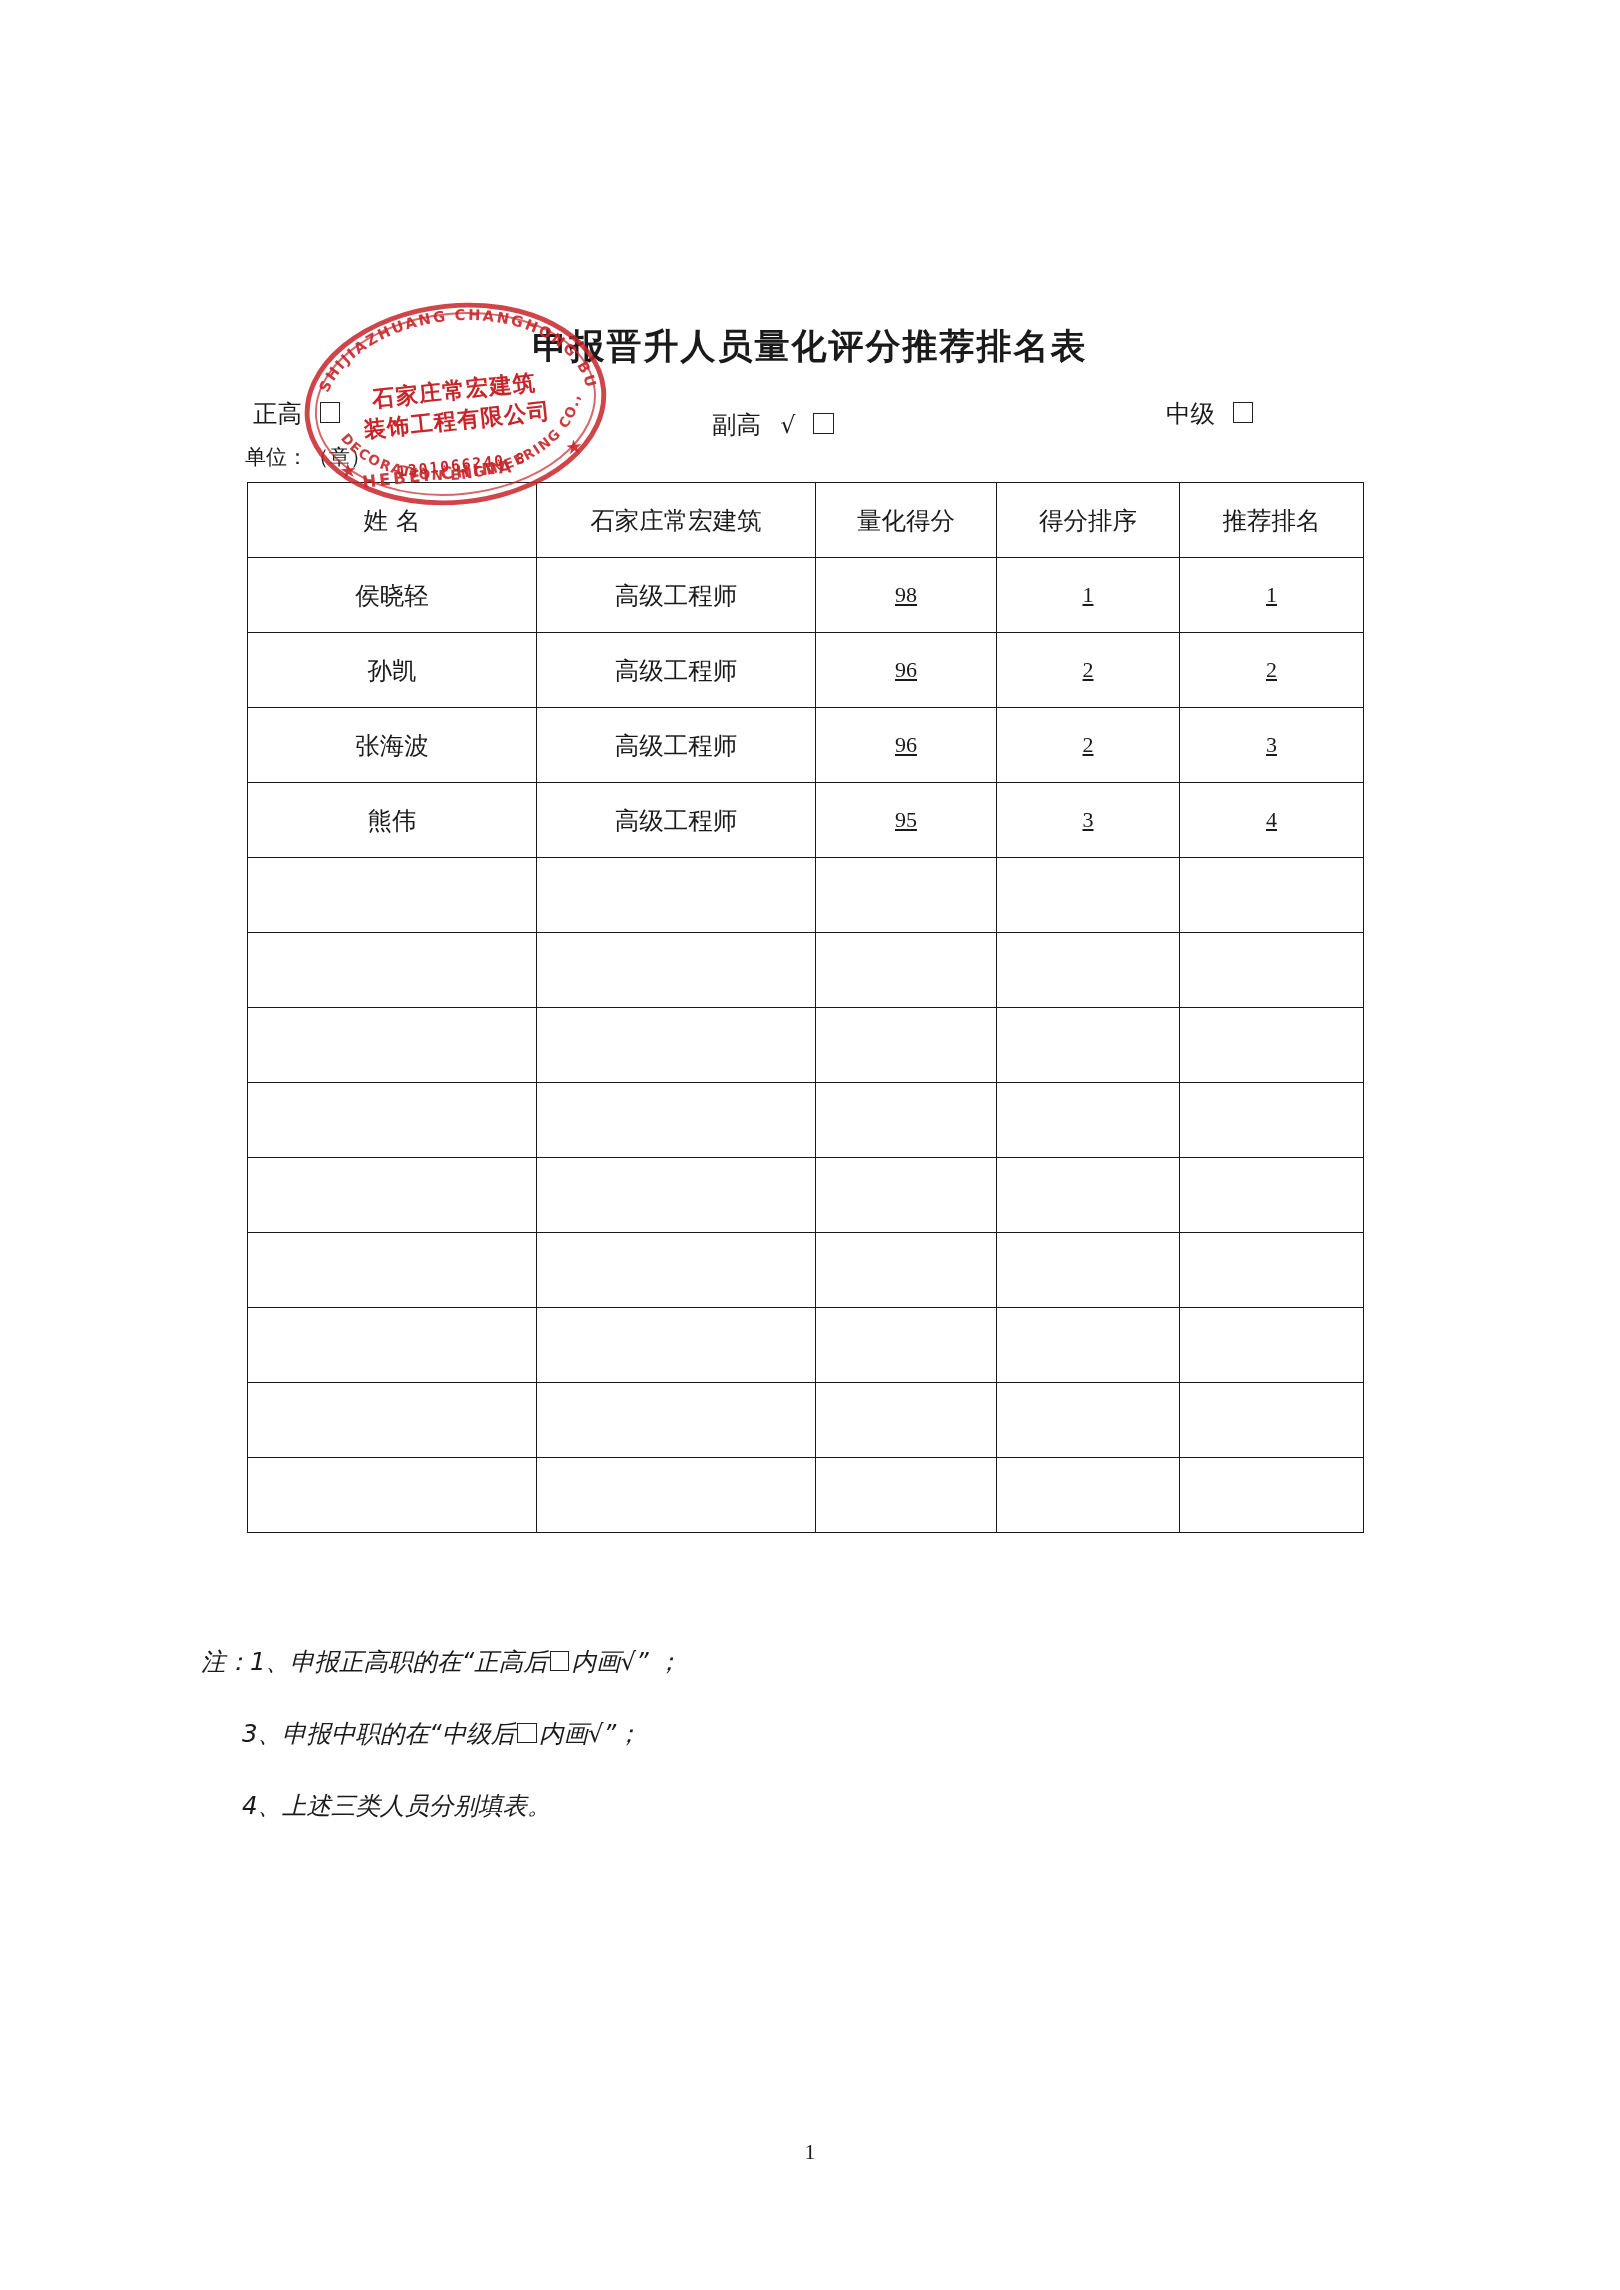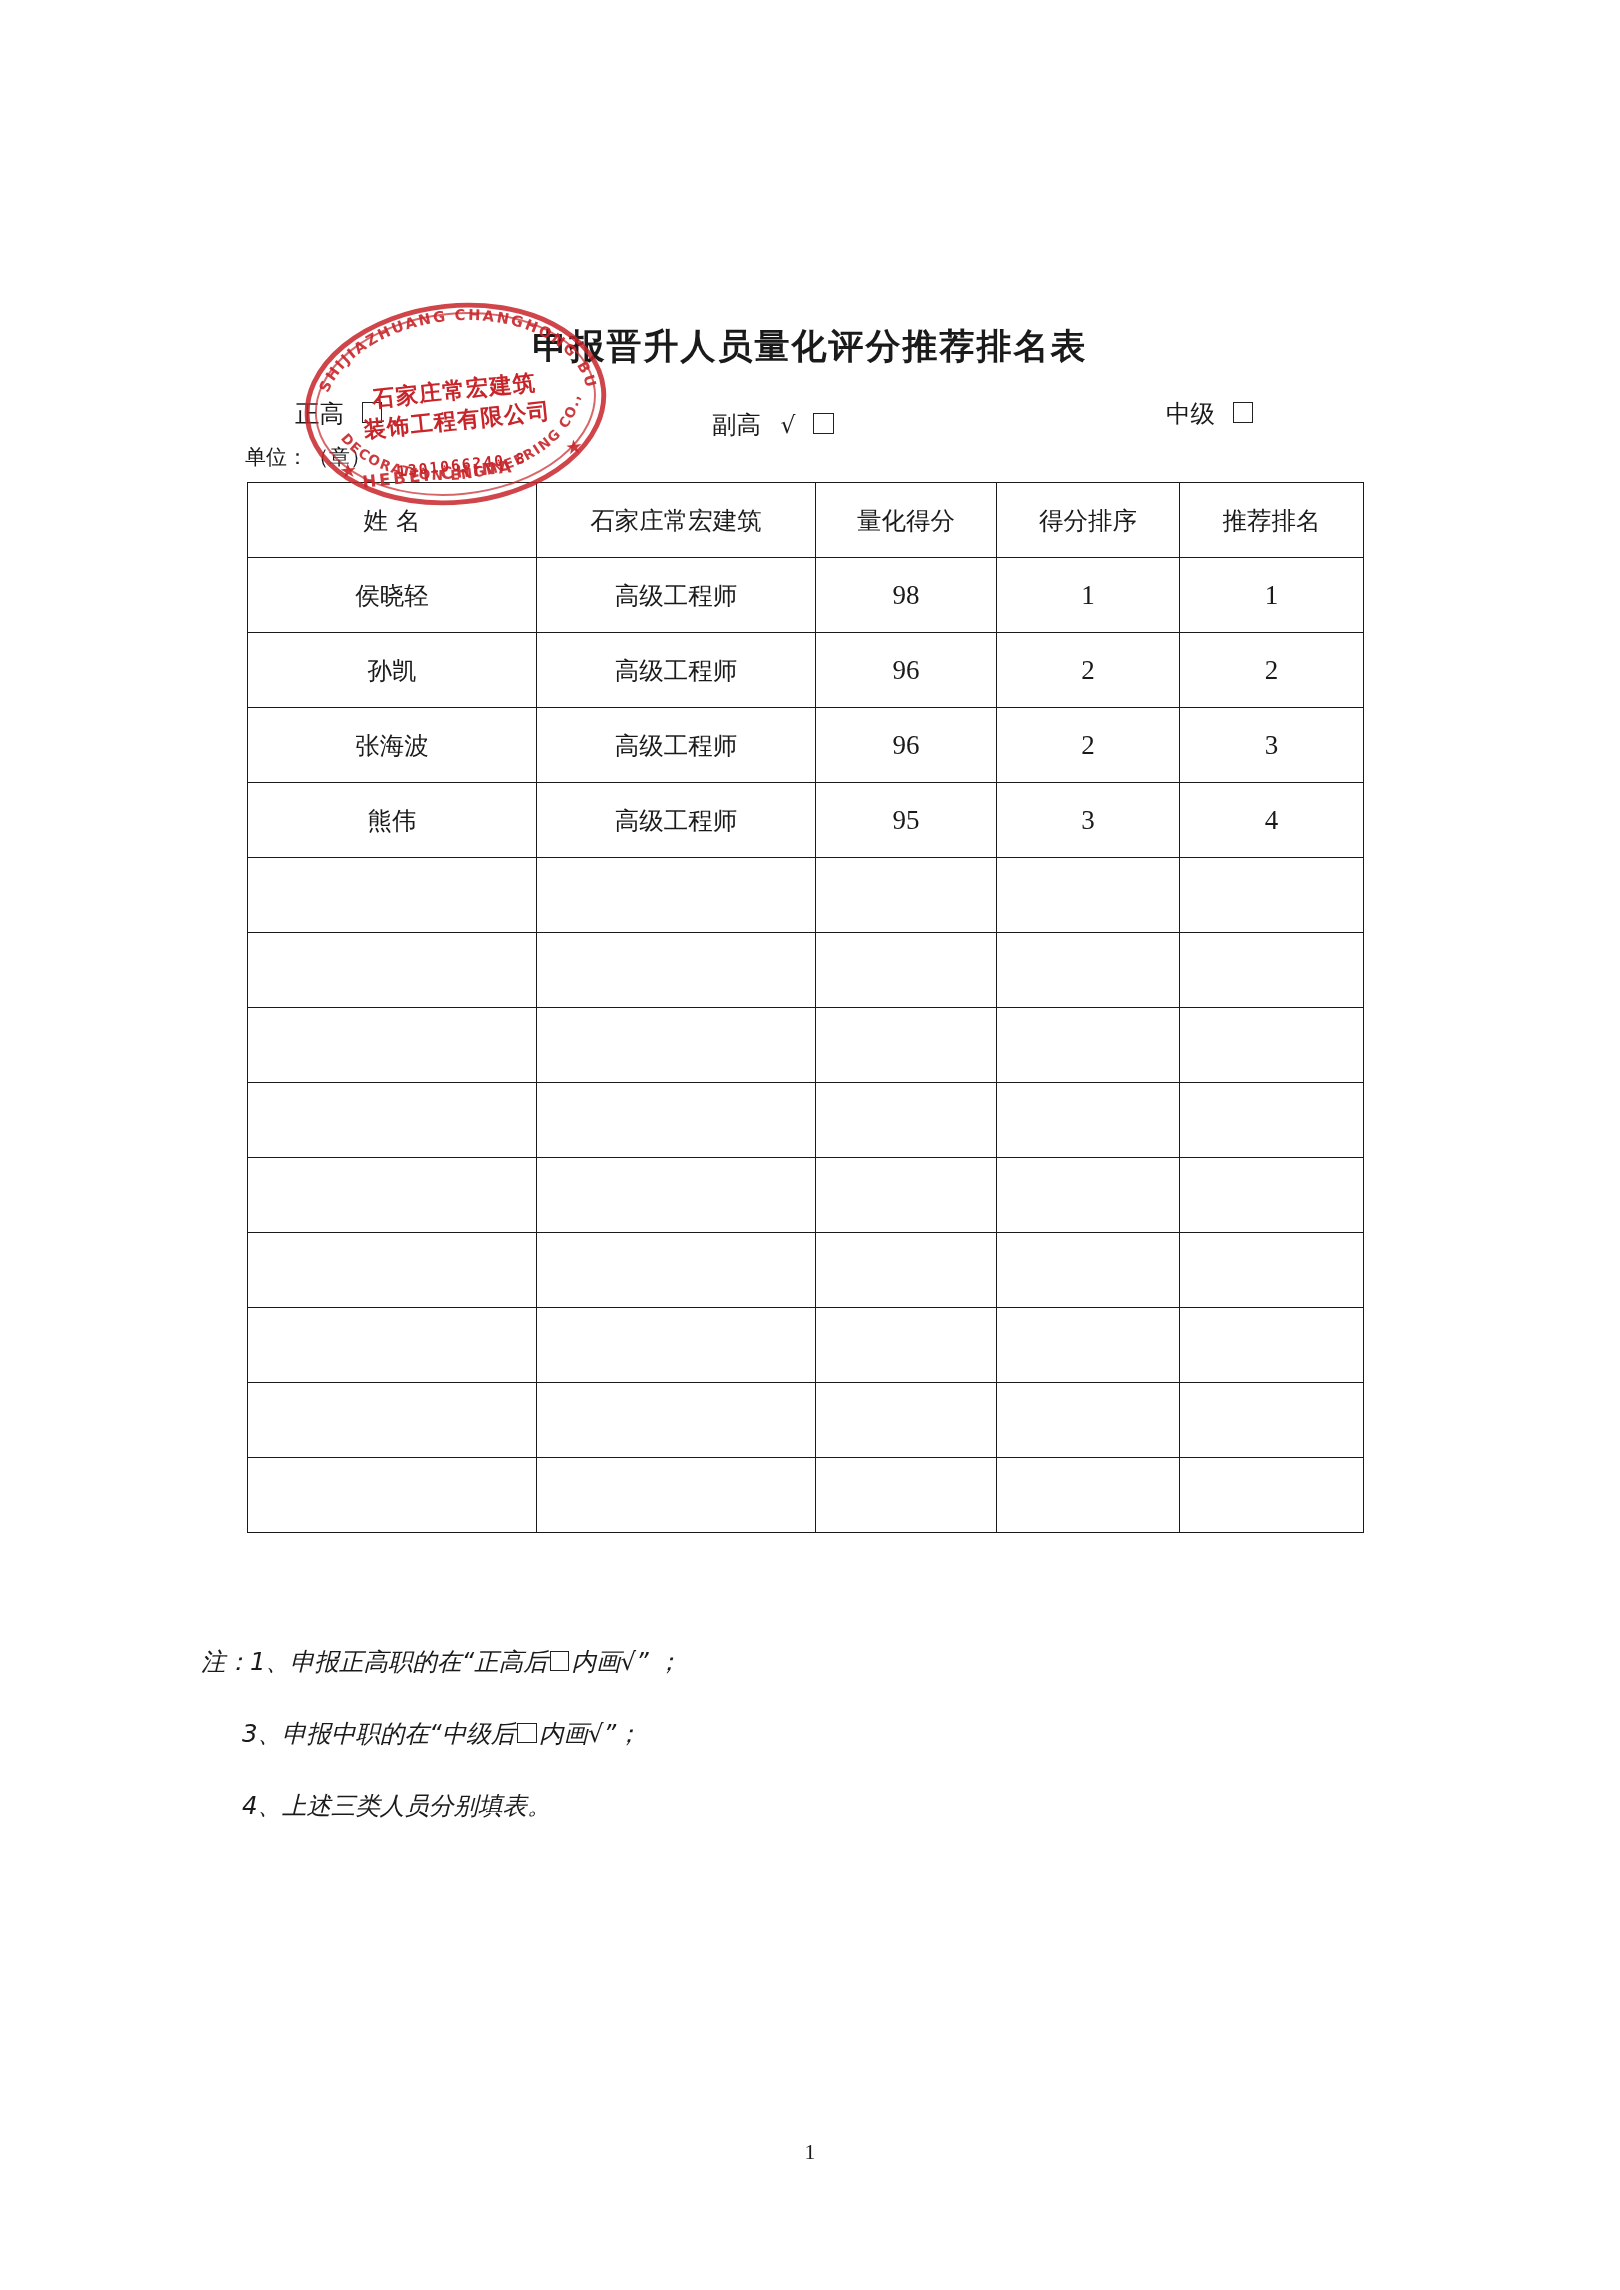--- a/index.html
+++ b/index.html
@@ -43,21 +43,21 @@
     top: 397px;
     width: 1127px;
     height: 39px;
   }
   .level-item {
     position: absolute;
     font-size: 24.5px;
     white-space: nowrap;
     font-family: "DejaVu Sans", "Liberation Sans", sans-serif;
   }
-  .lv-zheng { left: 0px; top: 0px; margin-left: 42px; }
+  .lv-zheng { left: 0px; top: 0px; }
   .lv-fu    { left: 459px; top: 11px; }
   .lv-zhong { left: 913px; top: 0px; }
 
   .chk {
     display: inline-block;
     width: 18.6px;
     height: 18.6px;
     border: 1.5px solid #222;
     vertical-align: -1px;
     margin-left: 9.8px;
@@ -95,21 +95,22 @@
     height: 74px;
     text-align: center;
     vertical-align: middle;
     font-size: 24.5px;
     font-family: "DejaVu Sans", "Liberation Sans", sans-serif;
     font-weight: normal;
     padding: 0;
   }
   table.main td.num {
     font-family: "Liberation Serif", serif;
-    font-size: 27px;
+    font-size: 22px;
+    text-decoration: underline;
   }
   col.c-name  { width: 289px; }
   col.c-qual  { width: 279px; }
   col.c-score { width: 181px; }
   col.c-rank  { width: 183px; }
   col.c-rec   { width: 184px; }
 
   
   .notes {
     position: absolute;

